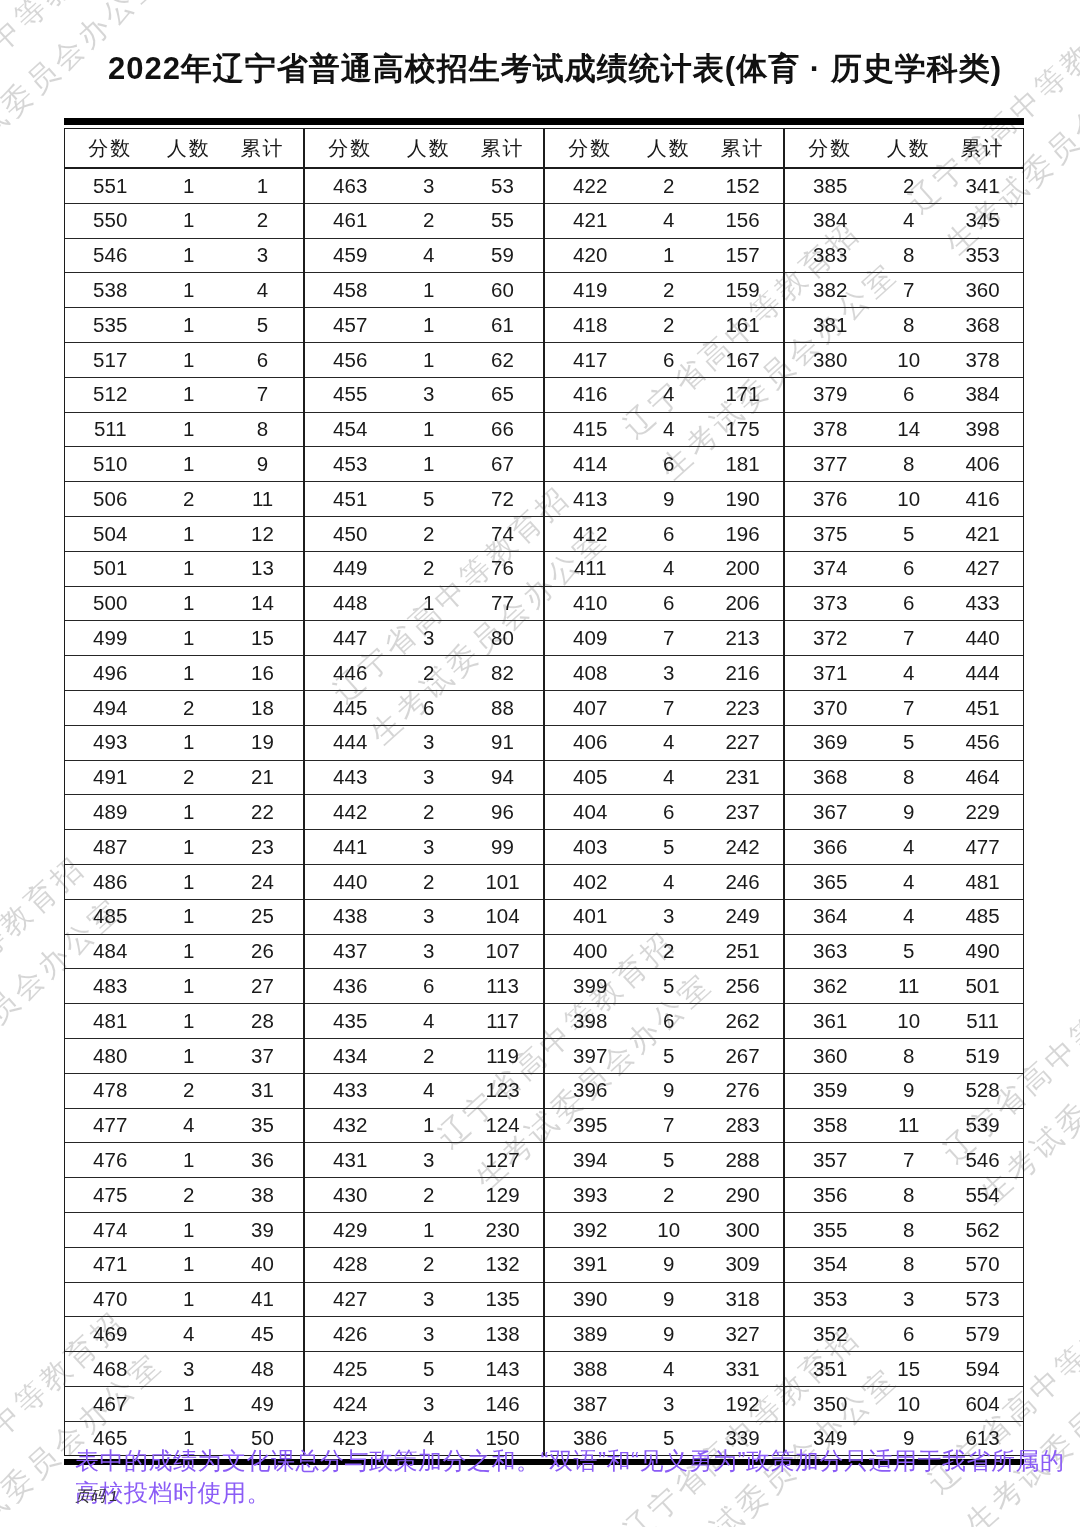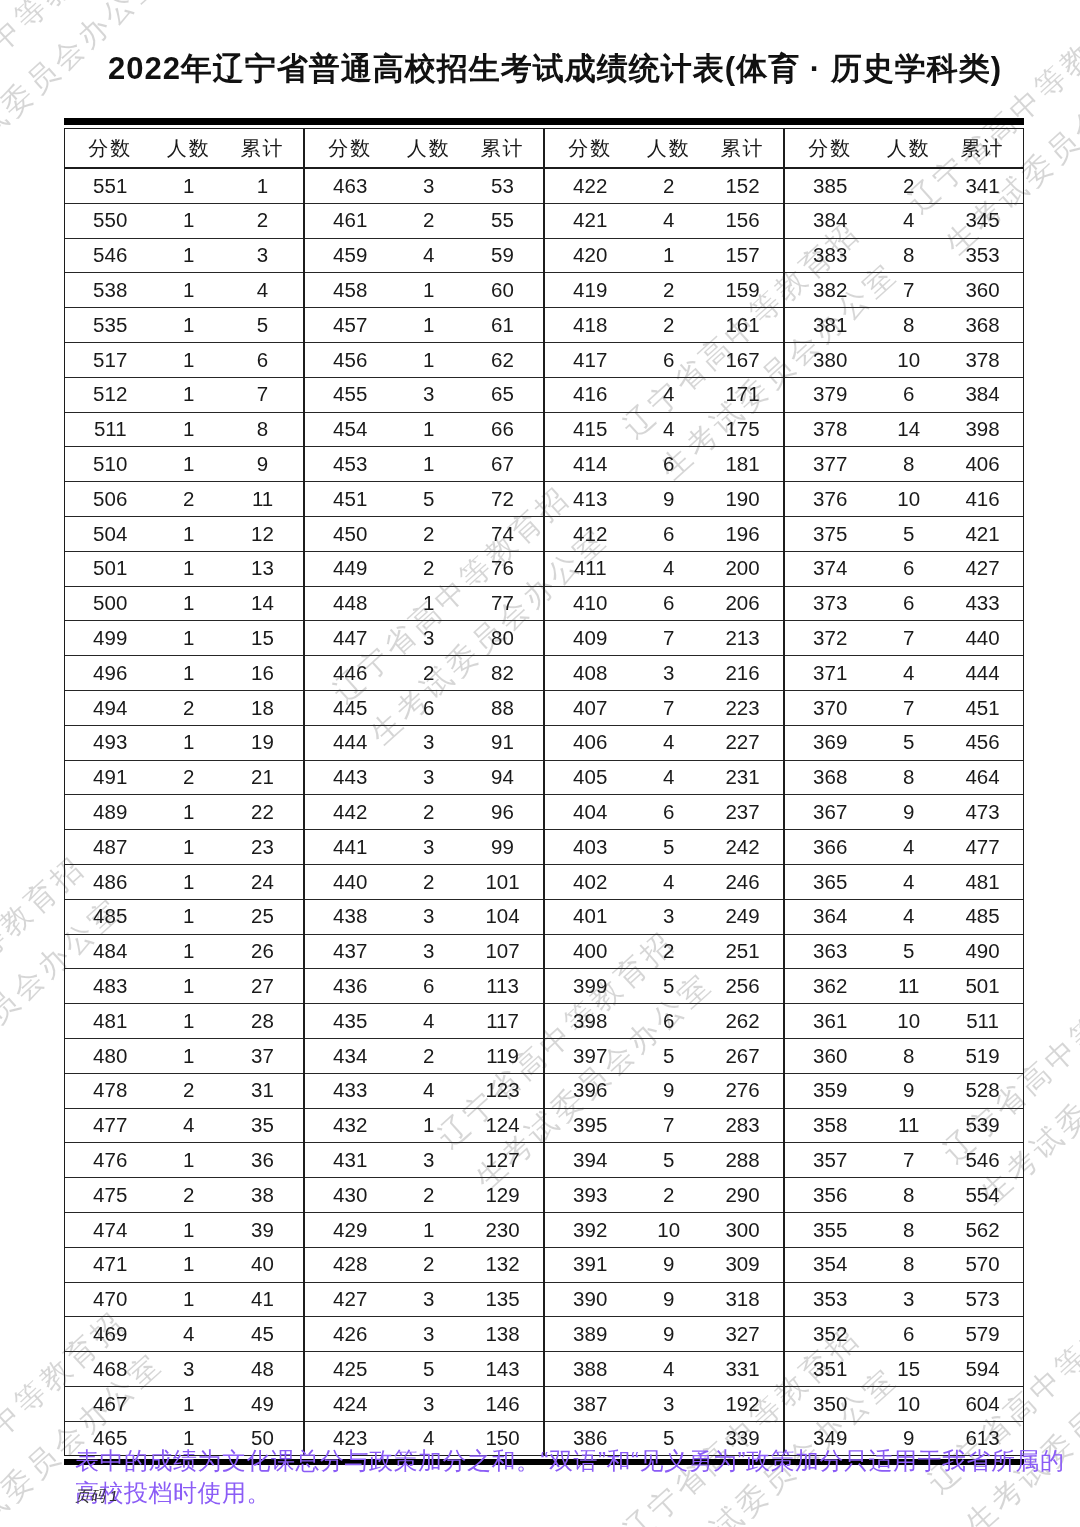--- a/index.html
+++ b/index.html
@@ -809,21 +809,21 @@
             <div class="cell">456</div>
           </div>
           <div class="row">
             <div class="cell">368</div>
             <div class="cell">8</div>
             <div class="cell">464</div>
           </div>
           <div class="row">
             <div class="cell">367</div>
             <div class="cell">9</div>
-            <div class="cell">473</div>
+            <div class="cell">229</div>
           </div>
           <div class="row">
             <div class="cell">366</div>
             <div class="cell">4</div>
             <div class="cell">477</div>
           </div>
           <div class="row">
             <div class="cell">365</div>
             <div class="cell">4</div>
             <div class="cell">481</div>

